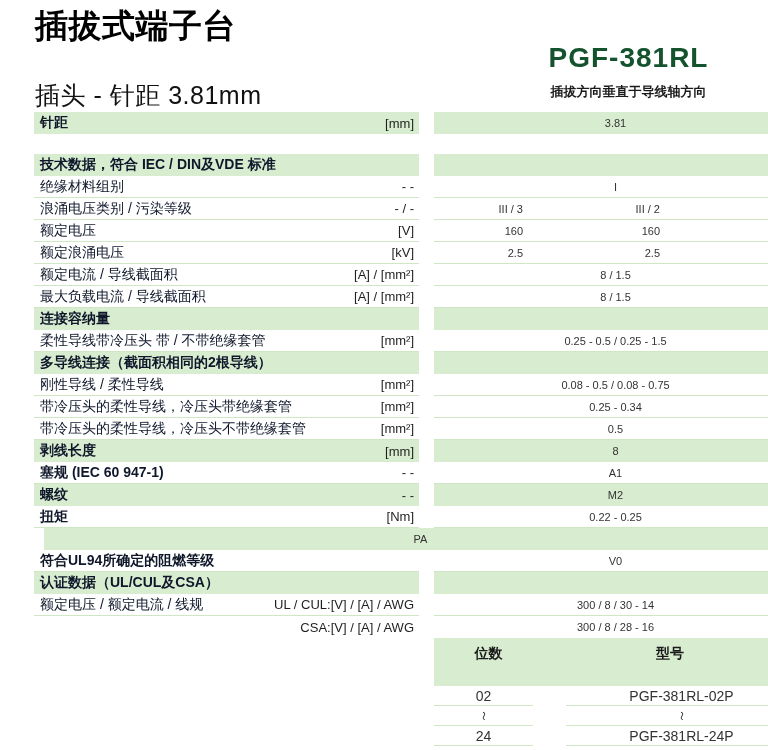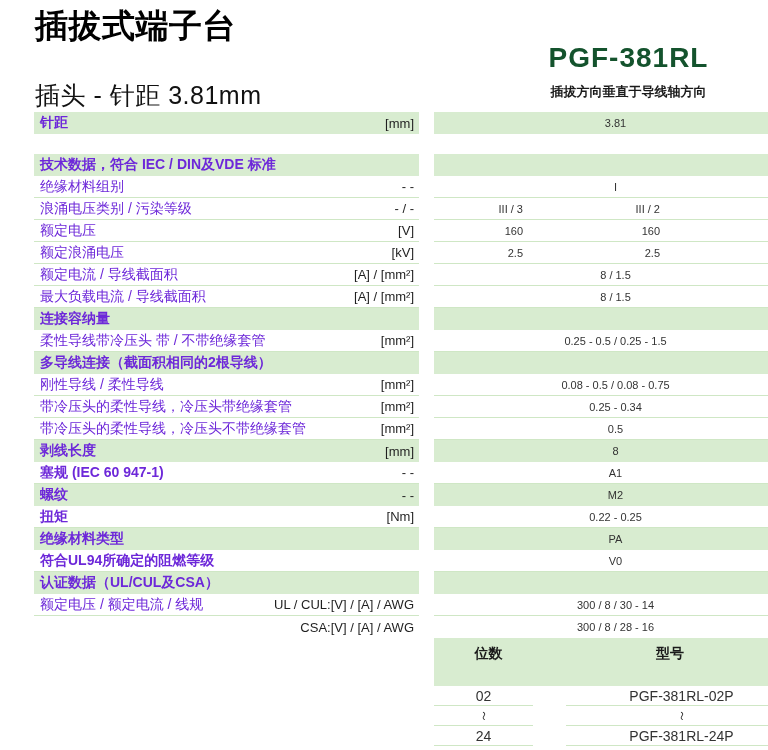--- a/index.html
+++ b/index.html
@@ -15,21 +15,21 @@
   .model{font-size:28px;font-weight:700;letter-spacing:1px;color:#14532d;}
   .mnote{font-size:13px;margin-top:9px;color:#1a1a1a;font-weight:700;}
   
   .srow{display:flex;height:22px;align-items:stretch;}
   .lcell{width:385px;margin-left:5px;display:flex;justify-content:space-between;align-items:center;
          padding:0 5px 0 6px;box-sizing:border-box;}
   .gut{width:15px;}
   .rcell{flex:1;display:flex;align-items:center;justify-content:center;
          font-size:11px;color:#333;box-sizing:border-box;}
   .v3{flex:1;text-align:right;}
-  .lab{font-size:14px;color:#6d28d9;white-space:nowrap;}
+  .lab{font-size:14px;color:#0f172a;white-space:nowrap;}
   .lab.b{font-weight:700;}
   .unit{font-size:13px;color:#1f1f1f;white-space:nowrap;margin-left:8px;}
   .green .lcell,.green .rcell{background:var(--band,#d8ecd0);}
   .white .lcell,.white .rcell{border-bottom:1px solid var(--line,#cfe7c5);gap:48px;}
   .white.noline .lcell,.white.noline .rcell{border-bottom:none;}
   .gap{height:20px;}
   
   .mtable{margin-left:405px;width:363px;}
   .mhead{display:flex;height:48px;background:var(--band,#d8ecd0);}
   .mh{line-height:30px;font-size:14px;font-weight:700;text-align:center;color:#1a1a1a;}
@@ -208,24 +208,20 @@
       </div>
       <div class="srow white">
         <div class="lcell">
           <span class="lab b">扭矩</span>
           <span class="unit">[Nm]</span>
         </div>
         <div class="gut"></div>
         <div class="rcell">0.22 - 0.25</div>
       </div>
       <div class="srow green">
-        <div class="lcell">
-          <span class="lab b">绝缘材料类型</span>
-          <span class="unit"></span>
-        </div>
         <div class="gut"></div>
         <div class="rcell">PA</div>
       </div>
       <div class="srow white">
         <div class="lcell">
           <span class="lab b">符合UL94所确定的阻燃等级</span>
           <span class="unit"></span>
         </div>
         <div class="gut"></div>
         <div class="rcell">V0</div>

